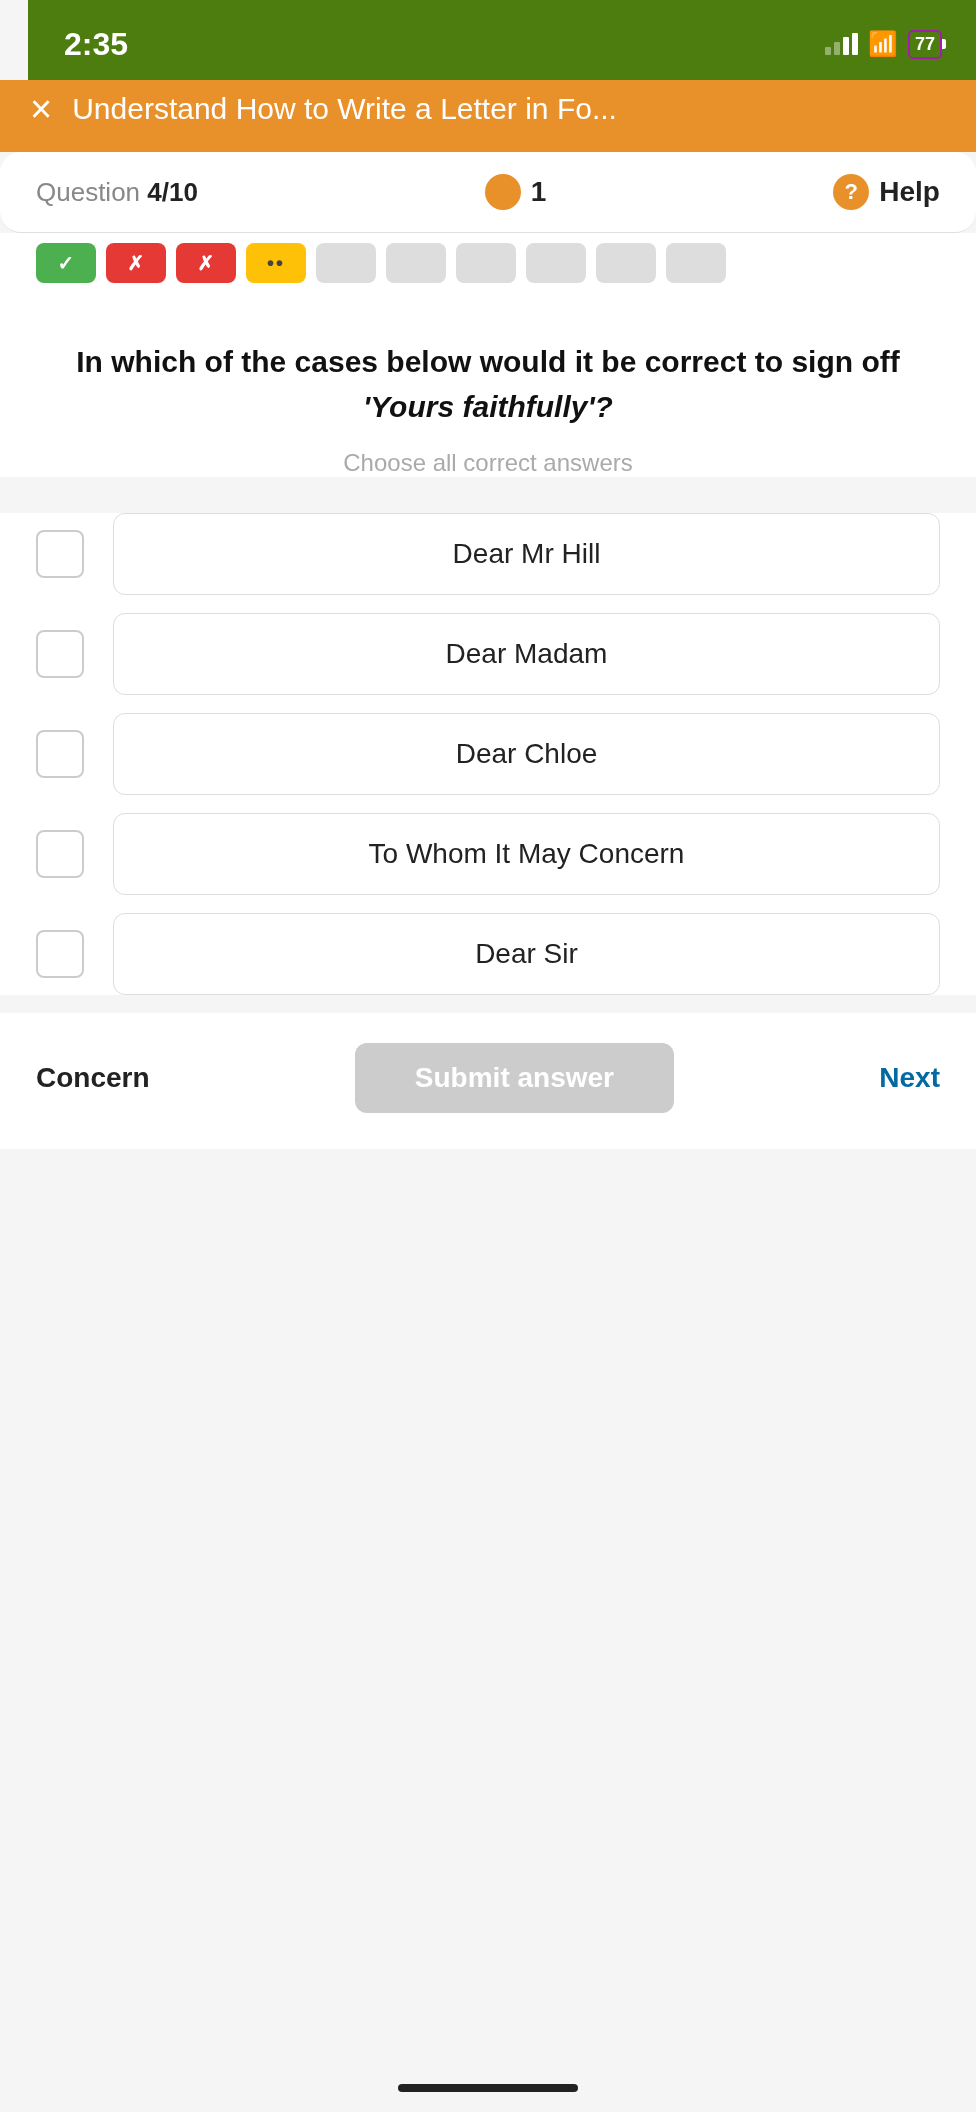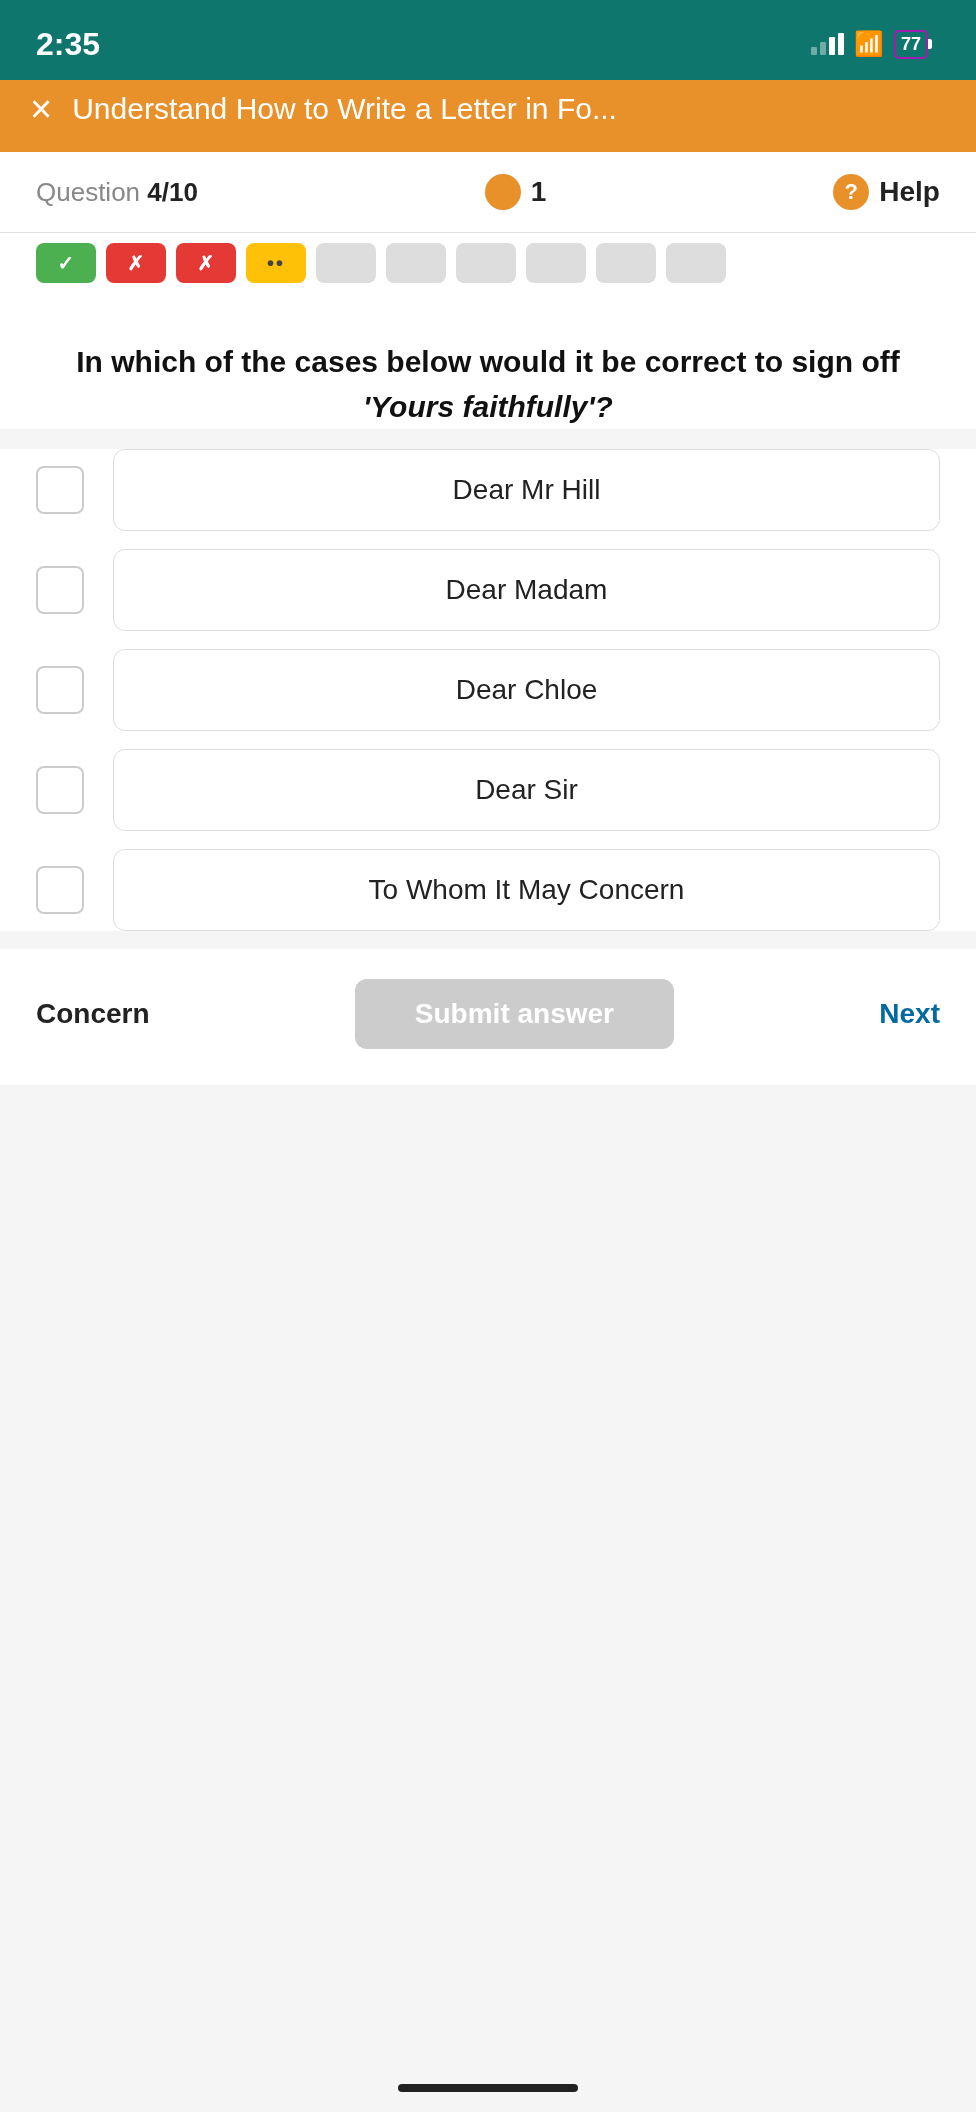--- a/index.html
+++ b/index.html
@@ -8,26 +8,27 @@
     body {
       font-family: -apple-system, BlinkMacSystemFont, 'Helvetica Neue', Arial, sans-serif;
       background: #f5f5f5;
       width: 976px;
       min-height: 2112px;
       overflow-x: hidden;
     }
 
     
     .status-bar {
-      background: #0f766e;
+      background: #4d7c0f;
       display: flex;
       justify-content: space-between;
       align-items: center;
-      padding: 18px 48px 10px 36px;
+      padding: 18px 34px 10px 36px;
       height: 80px;
+      margin-left: 28px;
     }
 
     .status-time {
       color: white;
       font-size: 32px;
       font-weight: 600;
     }
 
     .status-icons {
       display: flex;
@@ -103,20 +104,21 @@
     }
 
     
     .quiz-meta {
       background: white;
       display: flex;
       align-items: center;
       justify-content: space-between;
       padding: 22px 36px;
       border-bottom: 1px solid #e0e0e0;
+      border-radius: 21px;
     }
 
     .question-counter {
       font-size: 26px;
       color: #888;
     }
 
     .question-counter strong {
       color: #222;
       font-weight: 700;
@@ -368,42 +370,43 @@
     <div class="progress-item empty"></div>
     <div class="progress-item empty"></div>
     <div class="progress-item empty"></div>
     <div class="progress-item empty"></div>
   </div>
 
 <div class="main-content">
   <p class="question-text">
     <span>In which of the cases below would it be correct to sign off </span><em>'Yours faithfully'?</em>
   </p>
+  <p class="instruction-text">Choose all correct answers</p>
 </div>
 
 <div class="answers-section">
 <div class="answer-row">
       <div class="answer-checkbox"></div>
       <div class="answer-option">Dear Mr Hill</div>
     </div>
     <div class="answer-row">
       <div class="answer-checkbox"></div>
       <div class="answer-option">Dear Madam</div>
     </div>
     <div class="answer-row">
       <div class="answer-checkbox"></div>
       <div class="answer-option">Dear Chloe</div>
     </div>
     <div class="answer-row">
       <div class="answer-checkbox"></div>
-      <div class="answer-option">Dear Sir</div>
+      <div class="answer-option">To Whom It May Concern</div>
     </div>
     <div class="answer-row">
       <div class="answer-checkbox"></div>
-      <div class="answer-option">To Whom It May Concern</div>
+      <div class="answer-option">Dear Sir</div>
     </div>
   </div>
 
 <div class="action-buttons">
   <button class="btn-previous">Concern</button>
   <button class="btn-submit">Submit answer</button>
   <button class="btn-next">Next</button>
 </div>
 
 <div class="home-indicator"></div>

